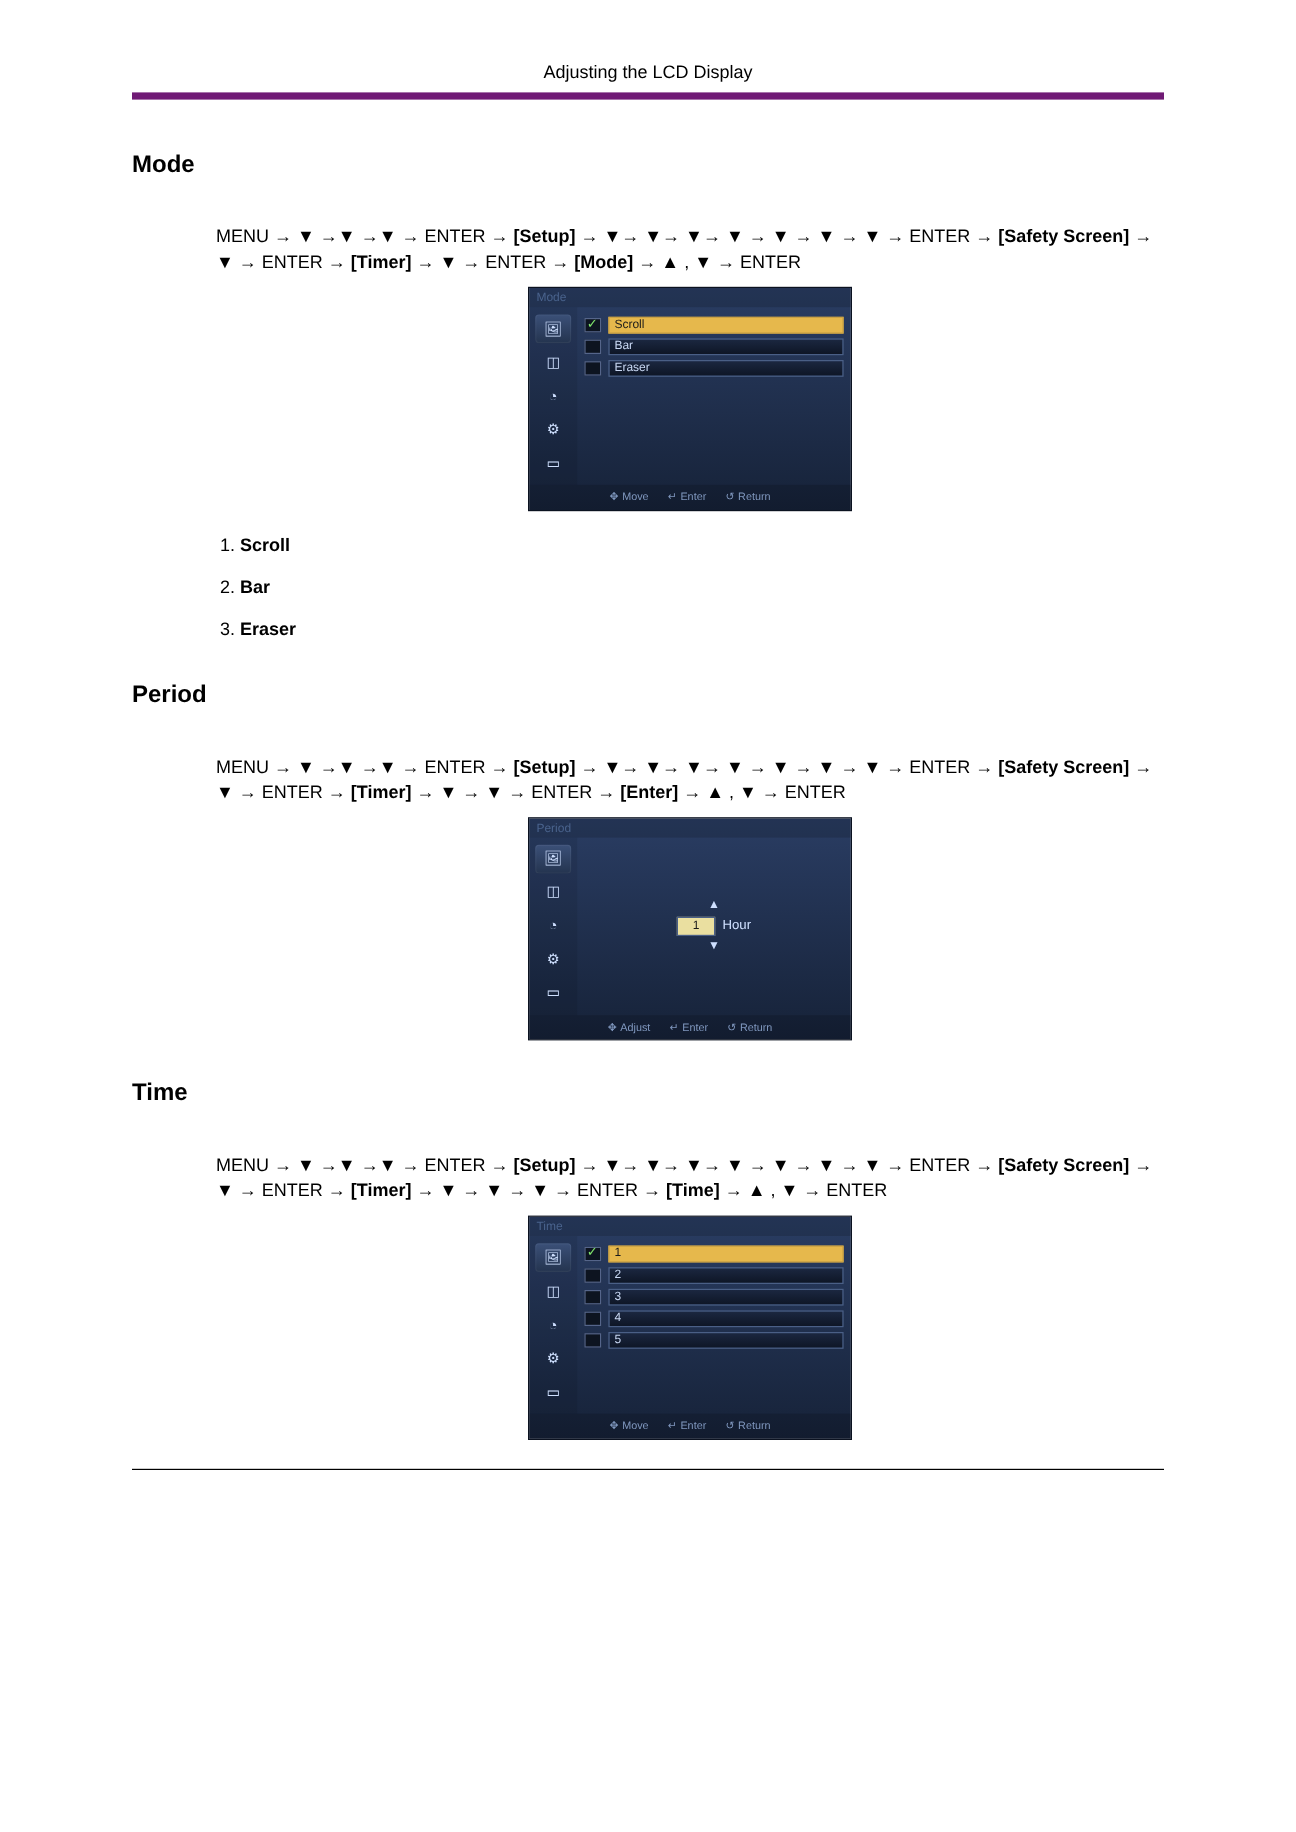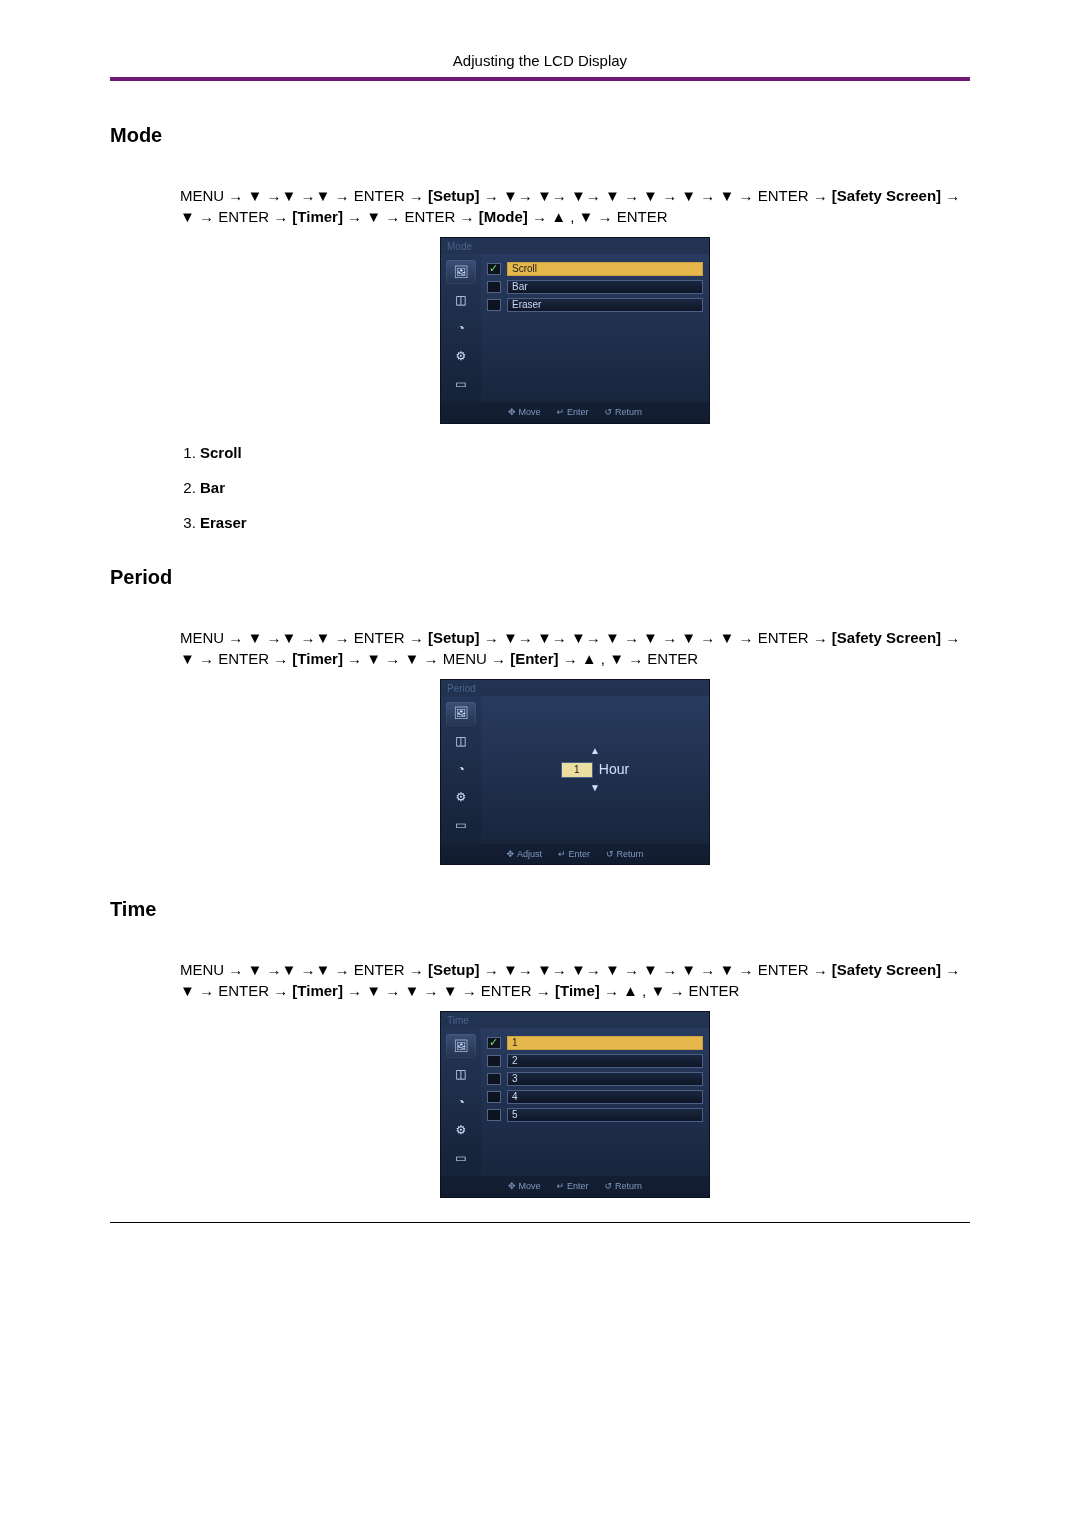--- a/index.html
+++ b/index.html
@@ -13,21 +13,21 @@
   .page {
     width: 1080px;
     margin: 0 auto;
     padding: 50px 110px 60px 110px;
     box-sizing: border-box;
   }
   .header-title {
     text-align: center;
     font-size: 15px;
     padding-bottom: 6px;
-    border-bottom: 4px solid #701a75;
+    border-bottom: 6px solid #701a75;
     margin-bottom: 40px;
   }
   h2.section {
     font-size: 20px;
     font-weight: bold;
     margin: 30px 0 18px 0;
   }
   .indented {
     margin-left: 70px;
     margin-top: 36px;
@@ -139,21 +139,21 @@
     border: 1px solid #4a5f86;
     background: #eadfa0;
     color: #1a1a1a;
     font-size: 10px;
     display: flex;
     align-items: center;
     justify-content: center;
   }
   .spinner-label {
     color: #cfe0ff;
-    font-size: 14px;
+    font-size: 11px;
   }
   .osd-footer {
     display: flex;
     justify-content: center;
     gap: 16px;
     padding: 4px 0 4px 0;
     background: rgba(0,0,0,0.15);
   }
   .osd-footer span {
     color: #8098bf;
@@ -241,21 +241,21 @@
     <ol class="enum">
       <li><b>Scroll</b></li>
       <li><b>Bar</b></li>
       <li><b>Eraser</b></li>
     </ol>
   </div>
 
   <h2 class="section">Period</h2>
   <div class="indented">
     <p class="nav-path mixed">
-      <span>MENU → ▼ →▼ →▼ → ENTER → </span><span class="b">[Setup]</span><span> → ▼→ ▼→ ▼→ ▼ → ▼ → ▼ → ▼ → ENTER → </span><span class="b">[Safety Screen]</span><span> → ▼ → ENTER → </span><span class="b">[Timer]</span><span> → ▼ → ▼ → MENU → </span><span class="b">[Enter]</span><span> → ▲ , ▼ → ENTER</span>
+      <span>MENU → ▼ →▼ →▼ → ENTER → </span><span class="b">[Setup]</span><span> → ▼→ ▼→ ▼→ ▼ → ▼ → ▼ → ▼ → ENTER → </span><span class="b">[Safety Screen]</span><span> → ▼ → ENTER → </span><span class="b">[Timer]</span><span> → ▼ → ▼ → ENTER → </span><span class="b">[Enter]</span><span> → ▲ , ▼ → ENTER</span>
     </p>
 
     <div class="osd">
       <div class="osd-title">Period</div>
       <div class="osd-body">
         <div class="osd-sidebar">
           <div class="sb-item active-row">🖼</div>
           <div class="sb-item">◫</div>
           <div class="sb-item">◔</div>
           <div class="sb-item">⚙</div>

